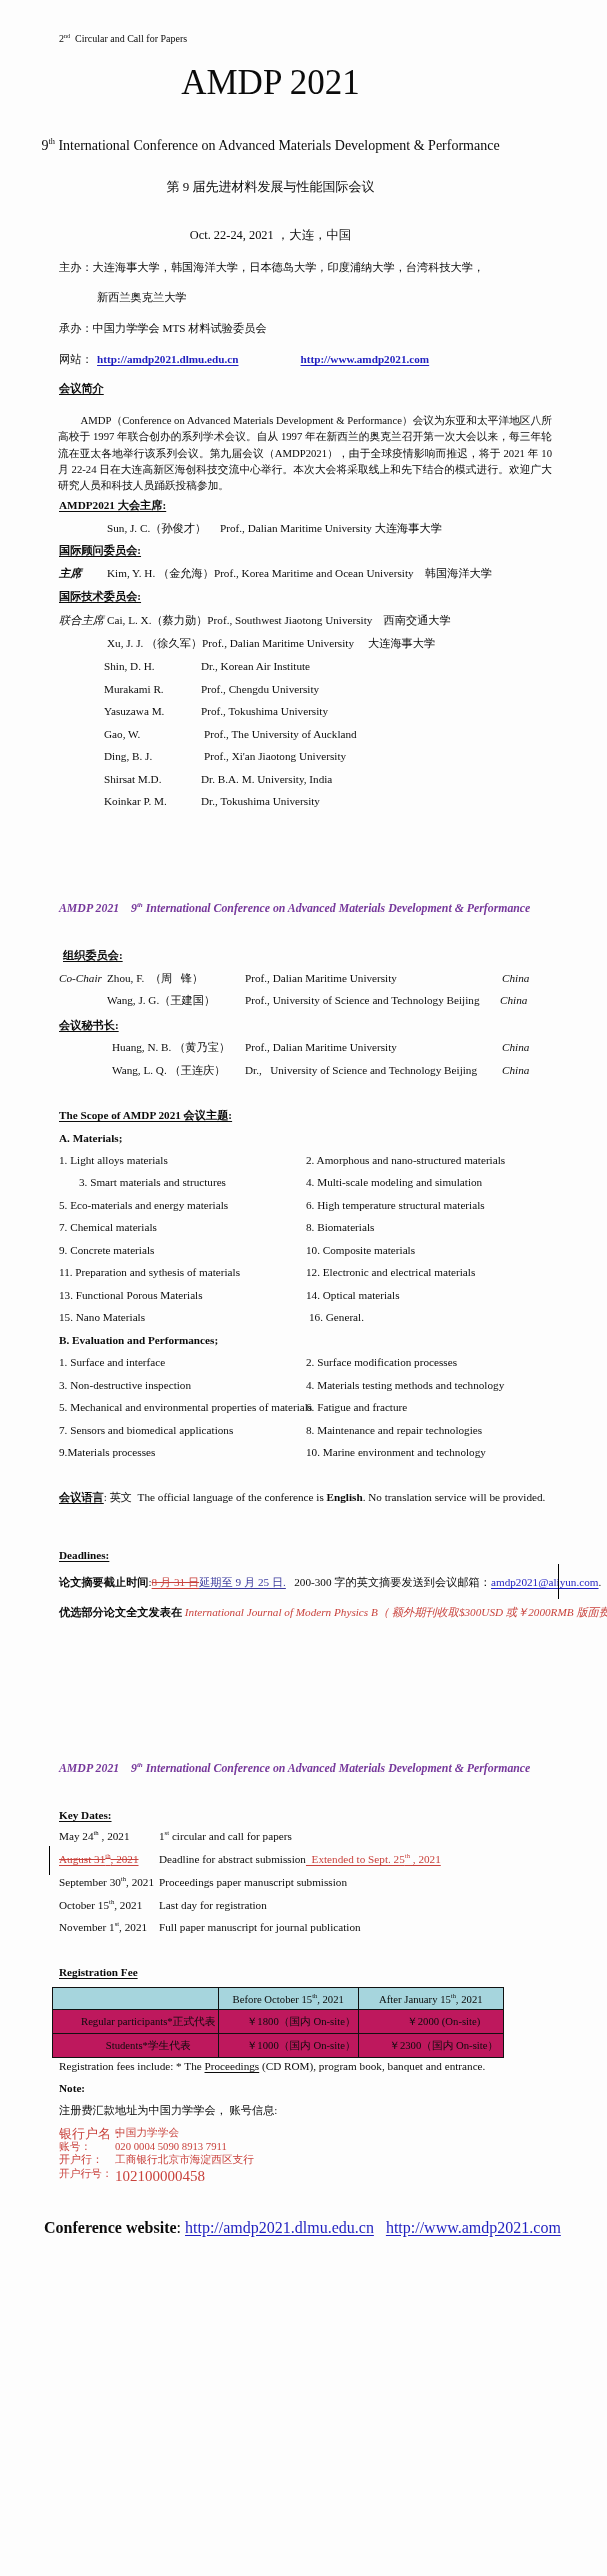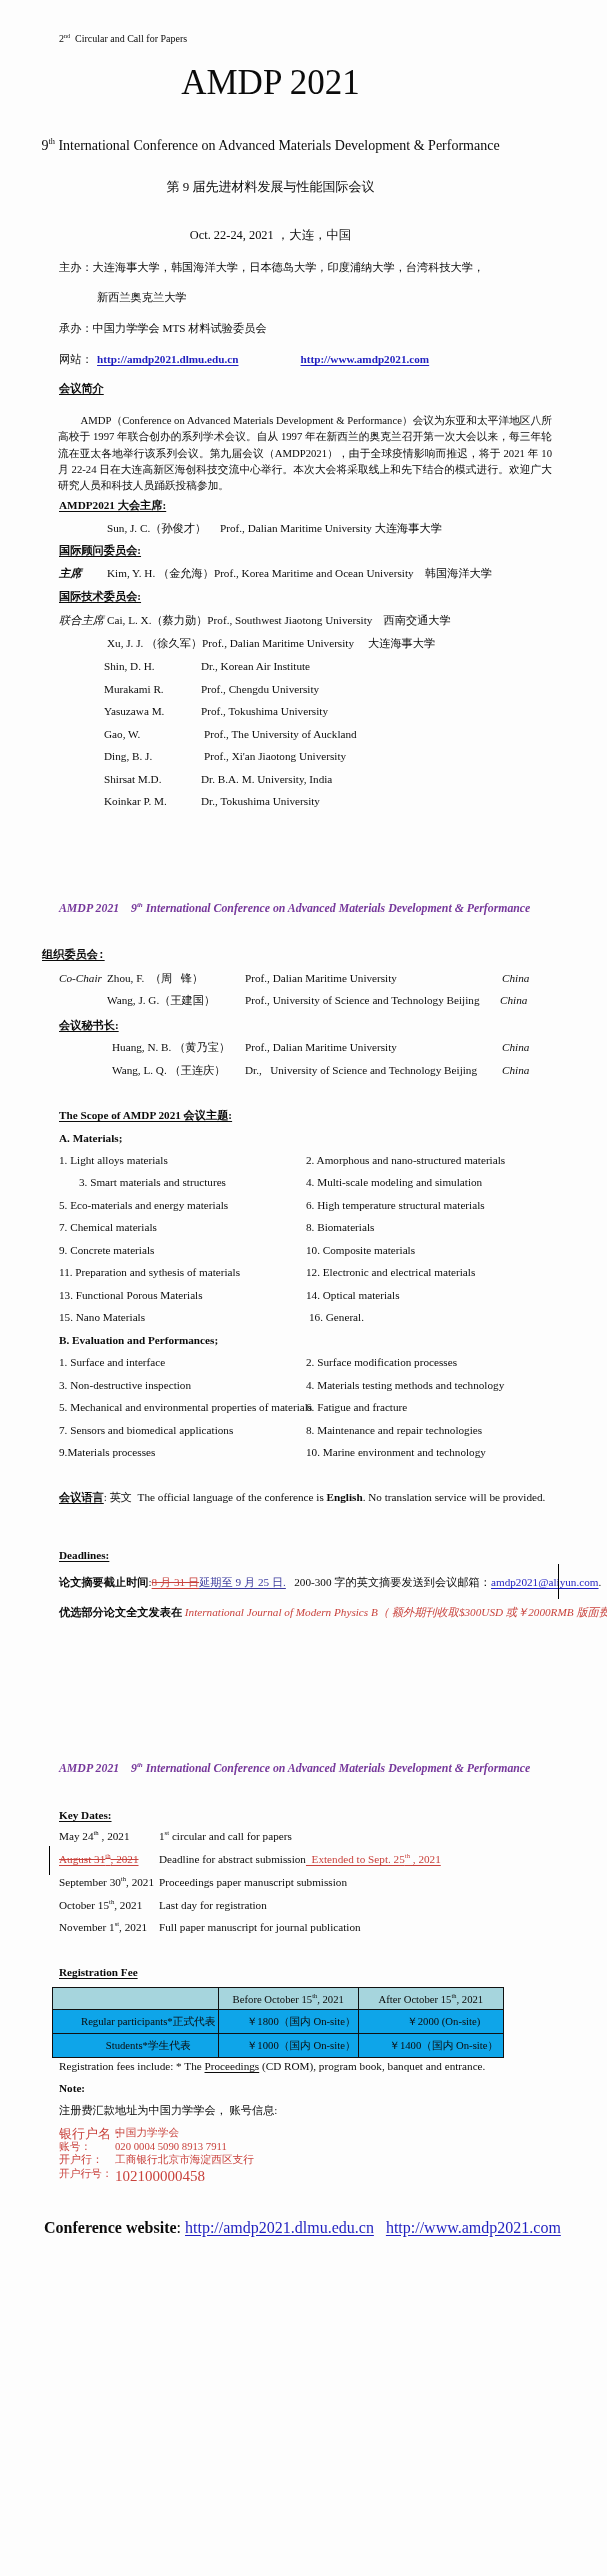--- a/index.html
+++ b/index.html
@@ -22,21 +22,21 @@
   .sub-zh{font-size:13px;}
   .date-line{font-size:12.4px;}
   .para{position:absolute;top:412px;left:58px;width:494px;text-align:justify;
         text-indent:22.5px;font-size:10.7px;line-height:16.3px;white-space:normal;}
   .bar{position:absolute;width:1.1px;background:#000;}
   .fee-table{position:absolute;top:1987px;left:52px;}
   table{border-collapse:collapse;table-layout:fixed;}
   td,th{border:0.8px solid #111;text-align:center;vertical-align:middle;
         font-size:10.7px;font-weight:normal;padding:0 2.2px;white-space:pre;}
   .thead td{background:#a6d5dd;height:21px;}
-  .trow td{height:23px;background:#0ea5e9;padding-left:28px;}
+  .trow td{height:23px;background:#be185d;padding-left:28px;}
 </style>
 </head>
 <body>
 
 <div class="page">
 
   <div class="l" style="top:33px;left:59px;font-size:10px;"><span>2</span><sup>nd</sup><span>  Circular and Call for Papers</span></div>
 
   <div class="l center title" style="top:61px;">AMDP 2021</div>
 
@@ -100,21 +100,21 @@
       <span class="l" style="top:772px;left:104px;">Shirsat M.D.</span>
       <span class="l" style="top:772px;left:201px;">Dr. B.A. M. University, India</span>
     </div>
   <div>
       <span class="l" style="top:794px;left:104px;">Koinkar P. M.</span>
       <span class="l" style="top:794px;left:201px;">Dr., Tokushima University</span>
     </div>
 
   <div class="l purple" style="top:901px;left:59px;font-size:11.8px;"><span>AMDP 2021    9</span><sup>th</sup><span> International Conference on Advanced Materials Development &amp; Performance</span></div>
 
-  <div class="l h" style="top:948px;left:42px;font-family:Liberation Mono, monospace;">组织委员会:</div>
+  <div class="l h" style="top:948px;left:63px;">组织委员会:</div>
   <div>
       <span class="l i" style="top:971px;left:59px;">Co-Chair</span>
       <span class="l" style="top:971px;left:107px;">Zhou, F.  （周   锋）</span>
       <span class="l" style="top:971px;left:245px;">Prof., Dalian Maritime University</span>
       <span class="l i" style="top:971px;left:502px;">China</span>
     </div>
   <div>
       <span class="l" style="top:993px;left:107px;">Wang, J. G.（王建国）</span>
       <span class="l" style="top:993px;left:245px;">Prof., University of Science and Technology Beijing</span>
       <span class="l i" style="top:993px;left:500px;">China</span>
@@ -209,31 +209,31 @@
     <table>
       <colgroup>
           <col style="width:154px;">
           <col style="width:126px;">
           <col style="width:145px;">
         </colgroup>
       <tbody>
           <tr class="thead">
         <td></td>
         <td><span>Before October 15</span><sup>th</sup><span>, 2021</span></td>
-        <td><span>After October 15</span><sup>th</sup><span>, 2021</span></td>
+        <td><span>After January 15</span><sup>th</sup><span>, 2021</span></td>
       </tr>
       <tr class="trow">
         <td>Regular participants*正式代表</td>
         <td>￥1800（国内 On-site）</td>
         <td>￥2000 (On-site)</td>
       </tr>
       <tr class="trow">
         <td>Students*学生代表</td>
         <td>￥1000（国内 On-site）</td>
-        <td>￥1400（国内 On-site）</td>
+        <td>￥2300（国内 On-site）</td>
       </tr>
     </tbody>
       </table>
   </div>
 
   <div class="l" style="top:2059px;left:59px;"><span>Registration fees include: * The </span><span class="u">Proceedings</span><span> (CD ROM), program book, banquet and entrance.</span></div>
 
   <div class="l b" style="top:2081px;left:59px;">Note:</div>
   <div class="l" style="top:2103px;left:59px;">注册费汇款地址为中国力学学会， 账号信息:</div>
 

